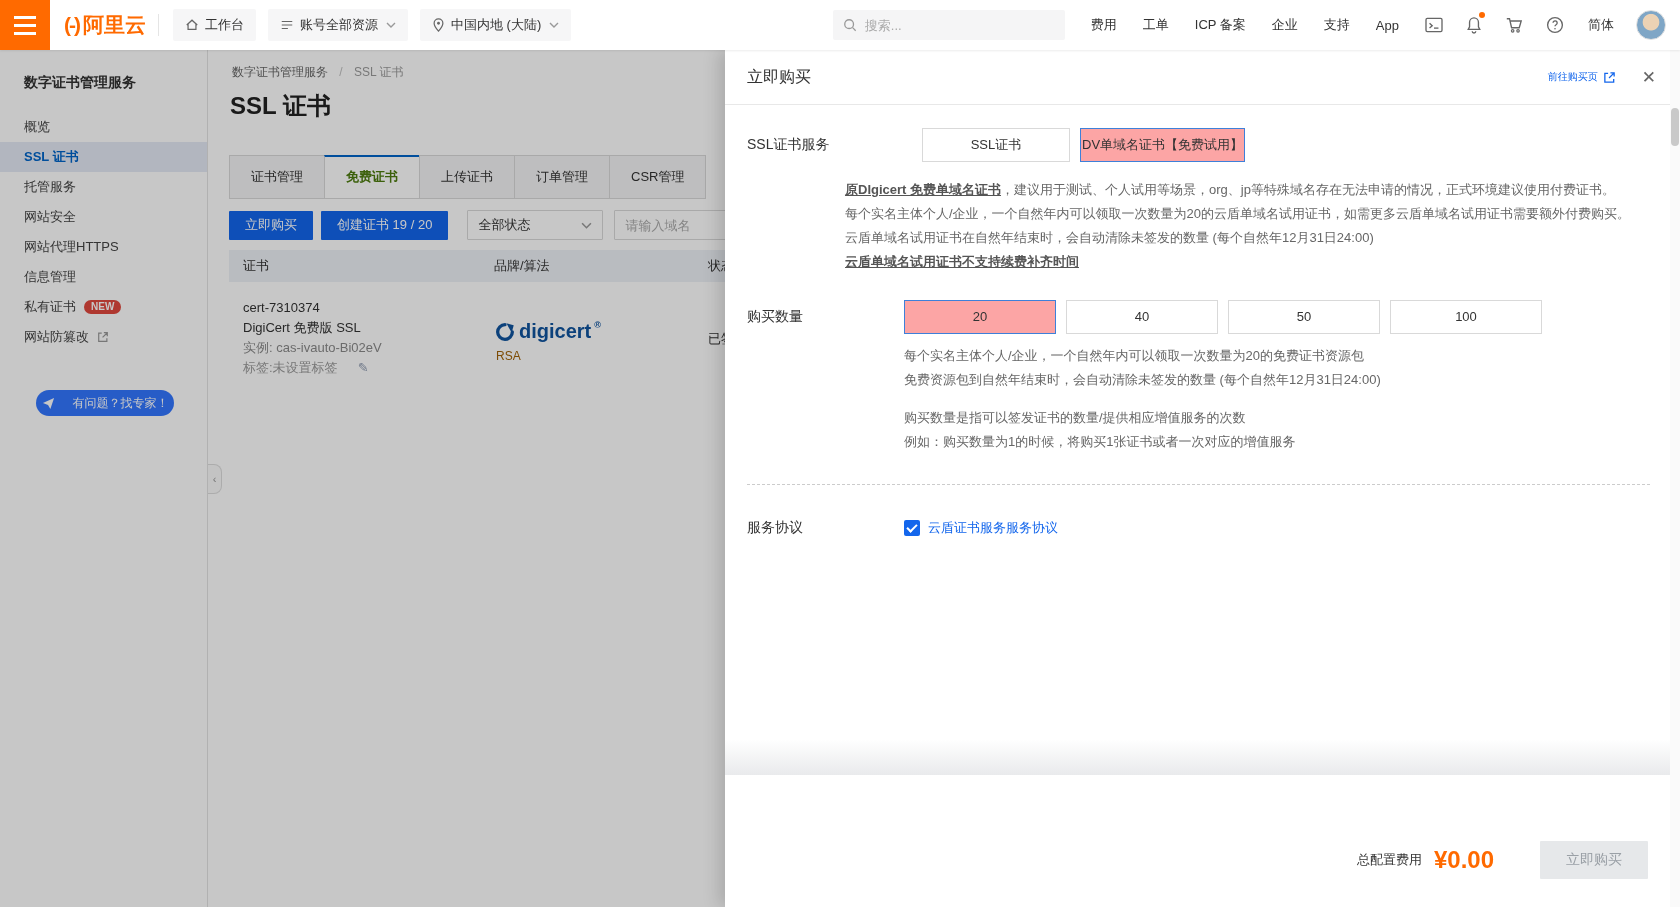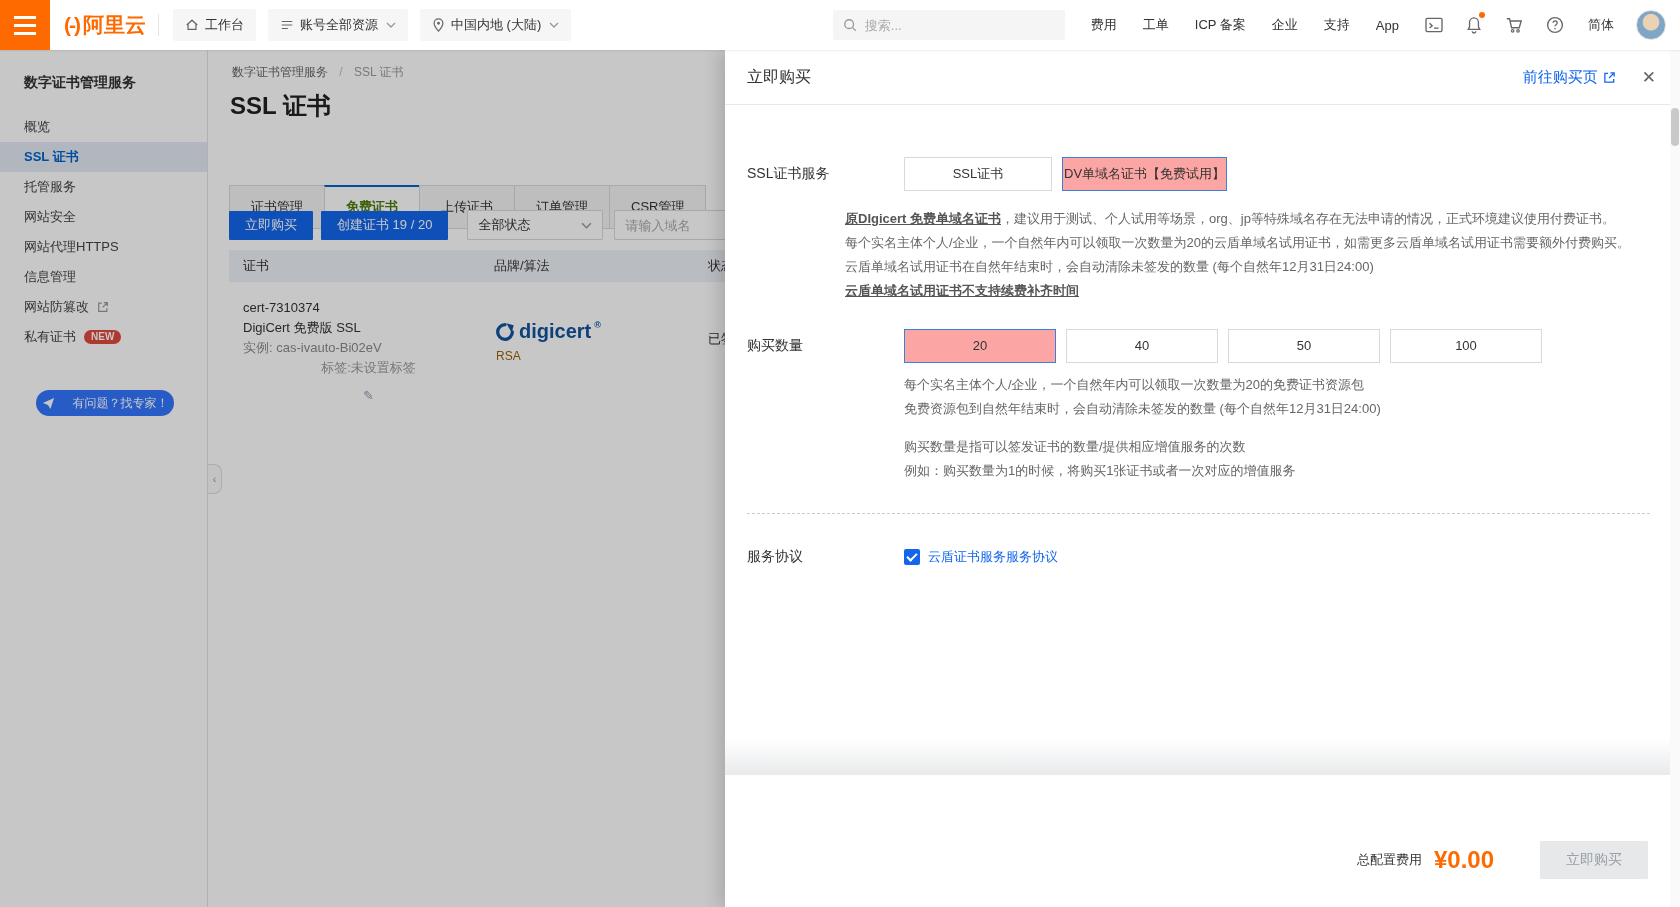--- a/index.html
+++ b/index.html
@@ -54,21 +54,21 @@
   }
   
   .main { position:absolute; left:208px; top:50px; width:1472px; height:857px; background:#fff; z-index:5; }
   .breadcrumb { position:absolute; left:24px; top:14px; font-size:12px; }
   .bc-root { color:#666; cursor:pointer; }
   .bc-sep { color:#c0c0c0; margin:0 8px; }
   .bc-cur { color:#9a9a9a; }
   .page-title { position:absolute; left:22px; top:40px; font-size:24px; font-weight:bold; color:#222; }
   .tabbar { position:absolute; left:21px; top:105px; display:flex; }
   .tab { height:44px; line-height:42px; padding:0 21px; font-size:13px; color:#333; background:#f4f4f5;
-    border:1px solid #d9d9d9; margin-left:-1px; cursor:pointer; text-align:center;margin-top:30px; }
+    border:1px solid #d9d9d9; margin-left:-1px; cursor:pointer; text-align:center; }
   .tab:first-child { margin-left:0; }
   .tab.active { background:#fff; color:#4d7c0f; font-weight:bold; border-top:2px solid #0064C8; line-height:40px; }
   .toolbar { position:absolute; left:21px; top:160px; display:flex; align-items:center; }
   .btn-primary { height:29px; background:#1366EC; color:#fff; font-size:13px; border:none; border-radius:1px;
     padding:0 16px; margin-right:8px; cursor:pointer; font-family:inherit; }
   .select { width:136px; height:30px; border:1px solid #d9d9d9; border-radius:1px; background:#fff; display:flex;
     align-items:center; justify-content:space-between; padding:0 10px; font-size:13px; color:#333; margin-left:11px; cursor:pointer; }
   .domain-input { width:210px; height:30px; border:1px solid #d9d9d9; border-radius:1px; margin-left:11px;
     font-size:13px; padding:0 10px; outline:none; font-family:inherit; }
   .domain-input::placeholder { color:#aaa; }
@@ -76,38 +76,38 @@
   .thead { display:flex; height:32px; line-height:32px; background:#eef1f6; font-size:13px; color:#333; }
   .th1 { width:265px; padding-left:14px; }
   .th2 { width:214px; }
   .th3 { flex:1; }
   .trow { display:flex; padding:16px 0 14px 0; }
   .td1 { width:265px; padding-left:14px; font-size:13px; line-height:20px; }
   .td2 { width:214px; }
   .td3 { flex:1; font-size:13px; padding-top:32px; color:#333; }
   .cert-id, .cert-name { color:#333; }
   .cert-inst { color:#8a8a8a; }
-  .cert-tag { color:#9a9a9a; display:flex; align-items:center; gap:8px;flex-direction:column; }
+  .cert-tag { color:#9a9a9a; display:flex; align-items:center; gap:20px; }
   .pencil { color:#8f9bb0; font-size:13px; cursor:pointer; }
   .brand { padding-top:22px; }
   .brand-line { display:flex; align-items:center; gap:3px; color:#10549E; font-weight:bold; font-size:20px; }
   .brand-reg { font-size:9px; vertical-align:top; position:relative; top:-7px; color:#10549E; }
   .brand-algo { font-size:12px; color:#a16207; margin-top:6px; margin-left:2px; }
   .collapse-handle { position:absolute; left:208px; top:464px; width:14px; height:30px; background:#fafafa;
     border:1px solid #ddd; border-left:none; border-radius:0 8px 8px 0; z-index:12; color:#999; font-size:11px;
     display:flex; align-items:center; justify-content:center; cursor:pointer; }
   
   .mask { position:absolute; left:0; top:50px; width:1680px; height:857px; background:rgba(0,0,0,.22); z-index:40; }
   
   .drawer { position:absolute; left:725px; top:50px; width:955px; height:857px; background:#fff; z-index:50;
     box-shadow:-6px 0 16px rgba(0,0,0,.15); }
   .drawer-header { height:55px; border-bottom:1px solid #e8e8e8; display:flex; align-items:center; padding:0 24px 0 22px; }
   .drawer-title { font-size:16px; color:#333; }
   .drawer-header .sp { flex:1; }
-  .goto-link { font-size:15px; color:#1366EC; display:flex; align-items:center; gap:5px; cursor:pointer; }
+  .goto-link { font-size:10px; color:#1366EC; display:flex; align-items:center; gap:5px; cursor:pointer; }
   .close-x { font-size:17px; color:#666; margin-left:26px; cursor:pointer; }
   .drawer-body { position:relative; height:635px; overflow:hidden; }
   .form-row { display:flex; padding-left:22px; }
   .row-label { width:157px; font-size:14px; color:#333; padding-top:8px; flex:0 0 auto; }
   .opts { display:flex; gap:10px; }
   .opt { min-width:148px; height:34px; line-height:32px; text-align:center; border:1px solid #d9d9d9; background:#fff;
     font-size:13px; color:#333; padding:0 1px; cursor:pointer; }
   .opt.selected { background:#fca5a5; border-color:#3E80D9; }
   .opt.qty { min-width:152px; }
   .desc { font-size:13px; color:#666; line-height:24px; }
@@ -239,31 +239,31 @@
   <div class="side-item">
       <span>网站安全</span>
     </div>
   <div class="side-item">
       <span>网站代理HTTPS</span>
     </div>
   <div class="side-item">
       <span>信息管理</span>
     </div>
   <div class="side-item">
+    <span>私有证书</span>
+    <span class="badge-new">NEW</span>
+  </div>
+  <div class="side-item">
     <span>网站防篡改</span>
     <span class="ext-ic">
       <svg width="12" height="12" viewBox="0 0 14 14">
           <path d="M5.5 2.5H2v9.5h9.5V8.5" fill="none" stroke="#999" stroke-width="1.4"></path>
           <path d="M8 2h4v4M12 2L6.5 7.5" fill="none" stroke="#999" stroke-width="1.4"></path>
         </svg>
     </span>
-  </div>
-  <div class="side-item">
-    <span>私有证书</span>
-    <span class="badge-new">NEW</span>
   </div>
   <div class="expert-btn">
     <svg width="13" height="13" viewBox="0 0 14 14">
         <path d="M1 6.5L13 1 9 13 6.5 8.5 1 6.5z" fill="#fff"></path>
       </svg>
     <span>有问题？找专家！</span>
   </div>
 </div>
 
 <div class="main">
@@ -340,21 +340,21 @@
       <svg width="13" height="13" viewBox="0 0 14 14">
           <path d="M5.5 2.5H2v9.5h9.5V8.5" fill="none" stroke="#1366EC" stroke-width="1.4"></path>
           <path d="M8 2h4v4M12 2L6.5 7.5" fill="none" stroke="#1366EC" stroke-width="1.4"></path>
         </svg>
     </span>
     <span class="close-x">✕</span>
   </div>
 
   <div class="drawer-body">
 
-    <div class="form-row" style="margin-top:52px;">
+    <div class="form-row" style="margin-top:23px;gap:18px;">
       <div class="row-label">SSL证书服务</div>
       <div class="opts">
         <div class="opt">SSL证书</div>
         <div class="opt selected">DV单域名证书【免费试用】</div>
       </div>
     </div>
     <div class="desc desc-1">
       <div><span class="desc-link">原DIgicert 免费单域名证书</span><span>，建议用于测试、个人试用等场景，org、jp等特殊域名存在无法申请的情况，正式环境建议使用付费证书。</span></div>
       <div>每个实名主体个人/企业，一个自然年内可以领取一次数量为20的云盾单域名试用证书，如需更多云盾单域名试用证书需要额外付费购买。</div>
       <div>云盾单域名试用证书在自然年结束时，会自动清除未签发的数量 (每个自然年12月31日24:00)</div>

